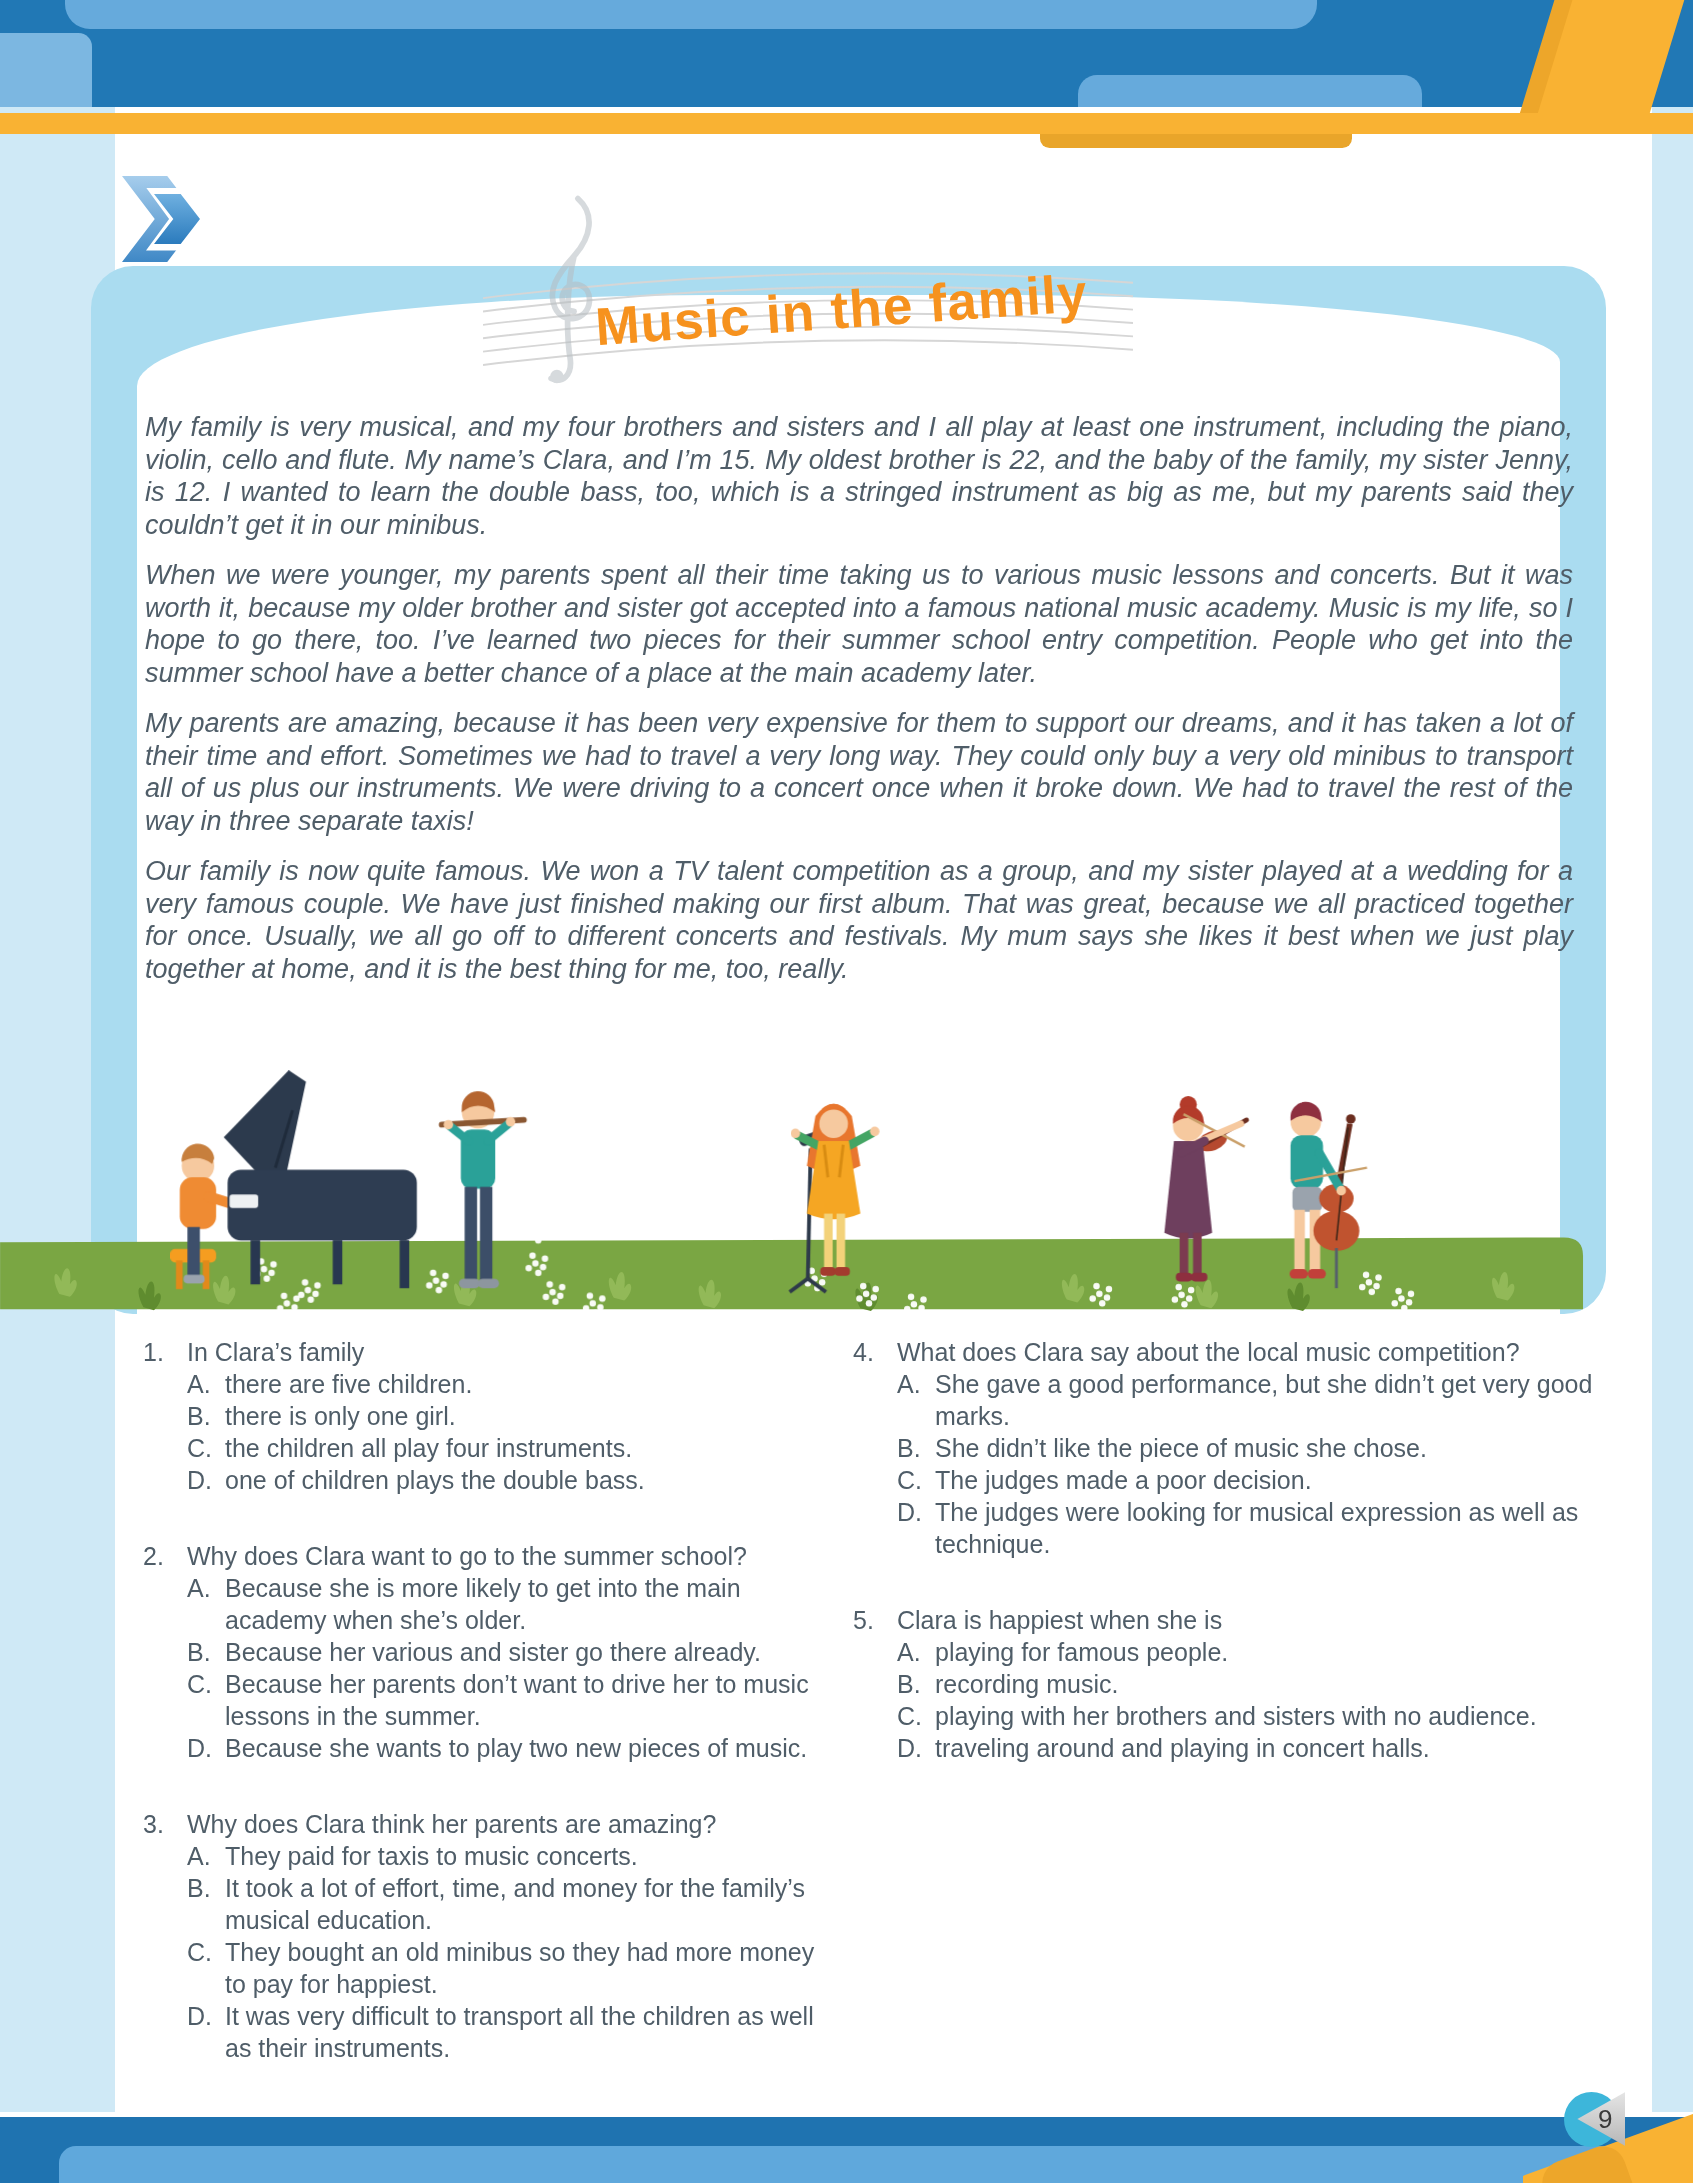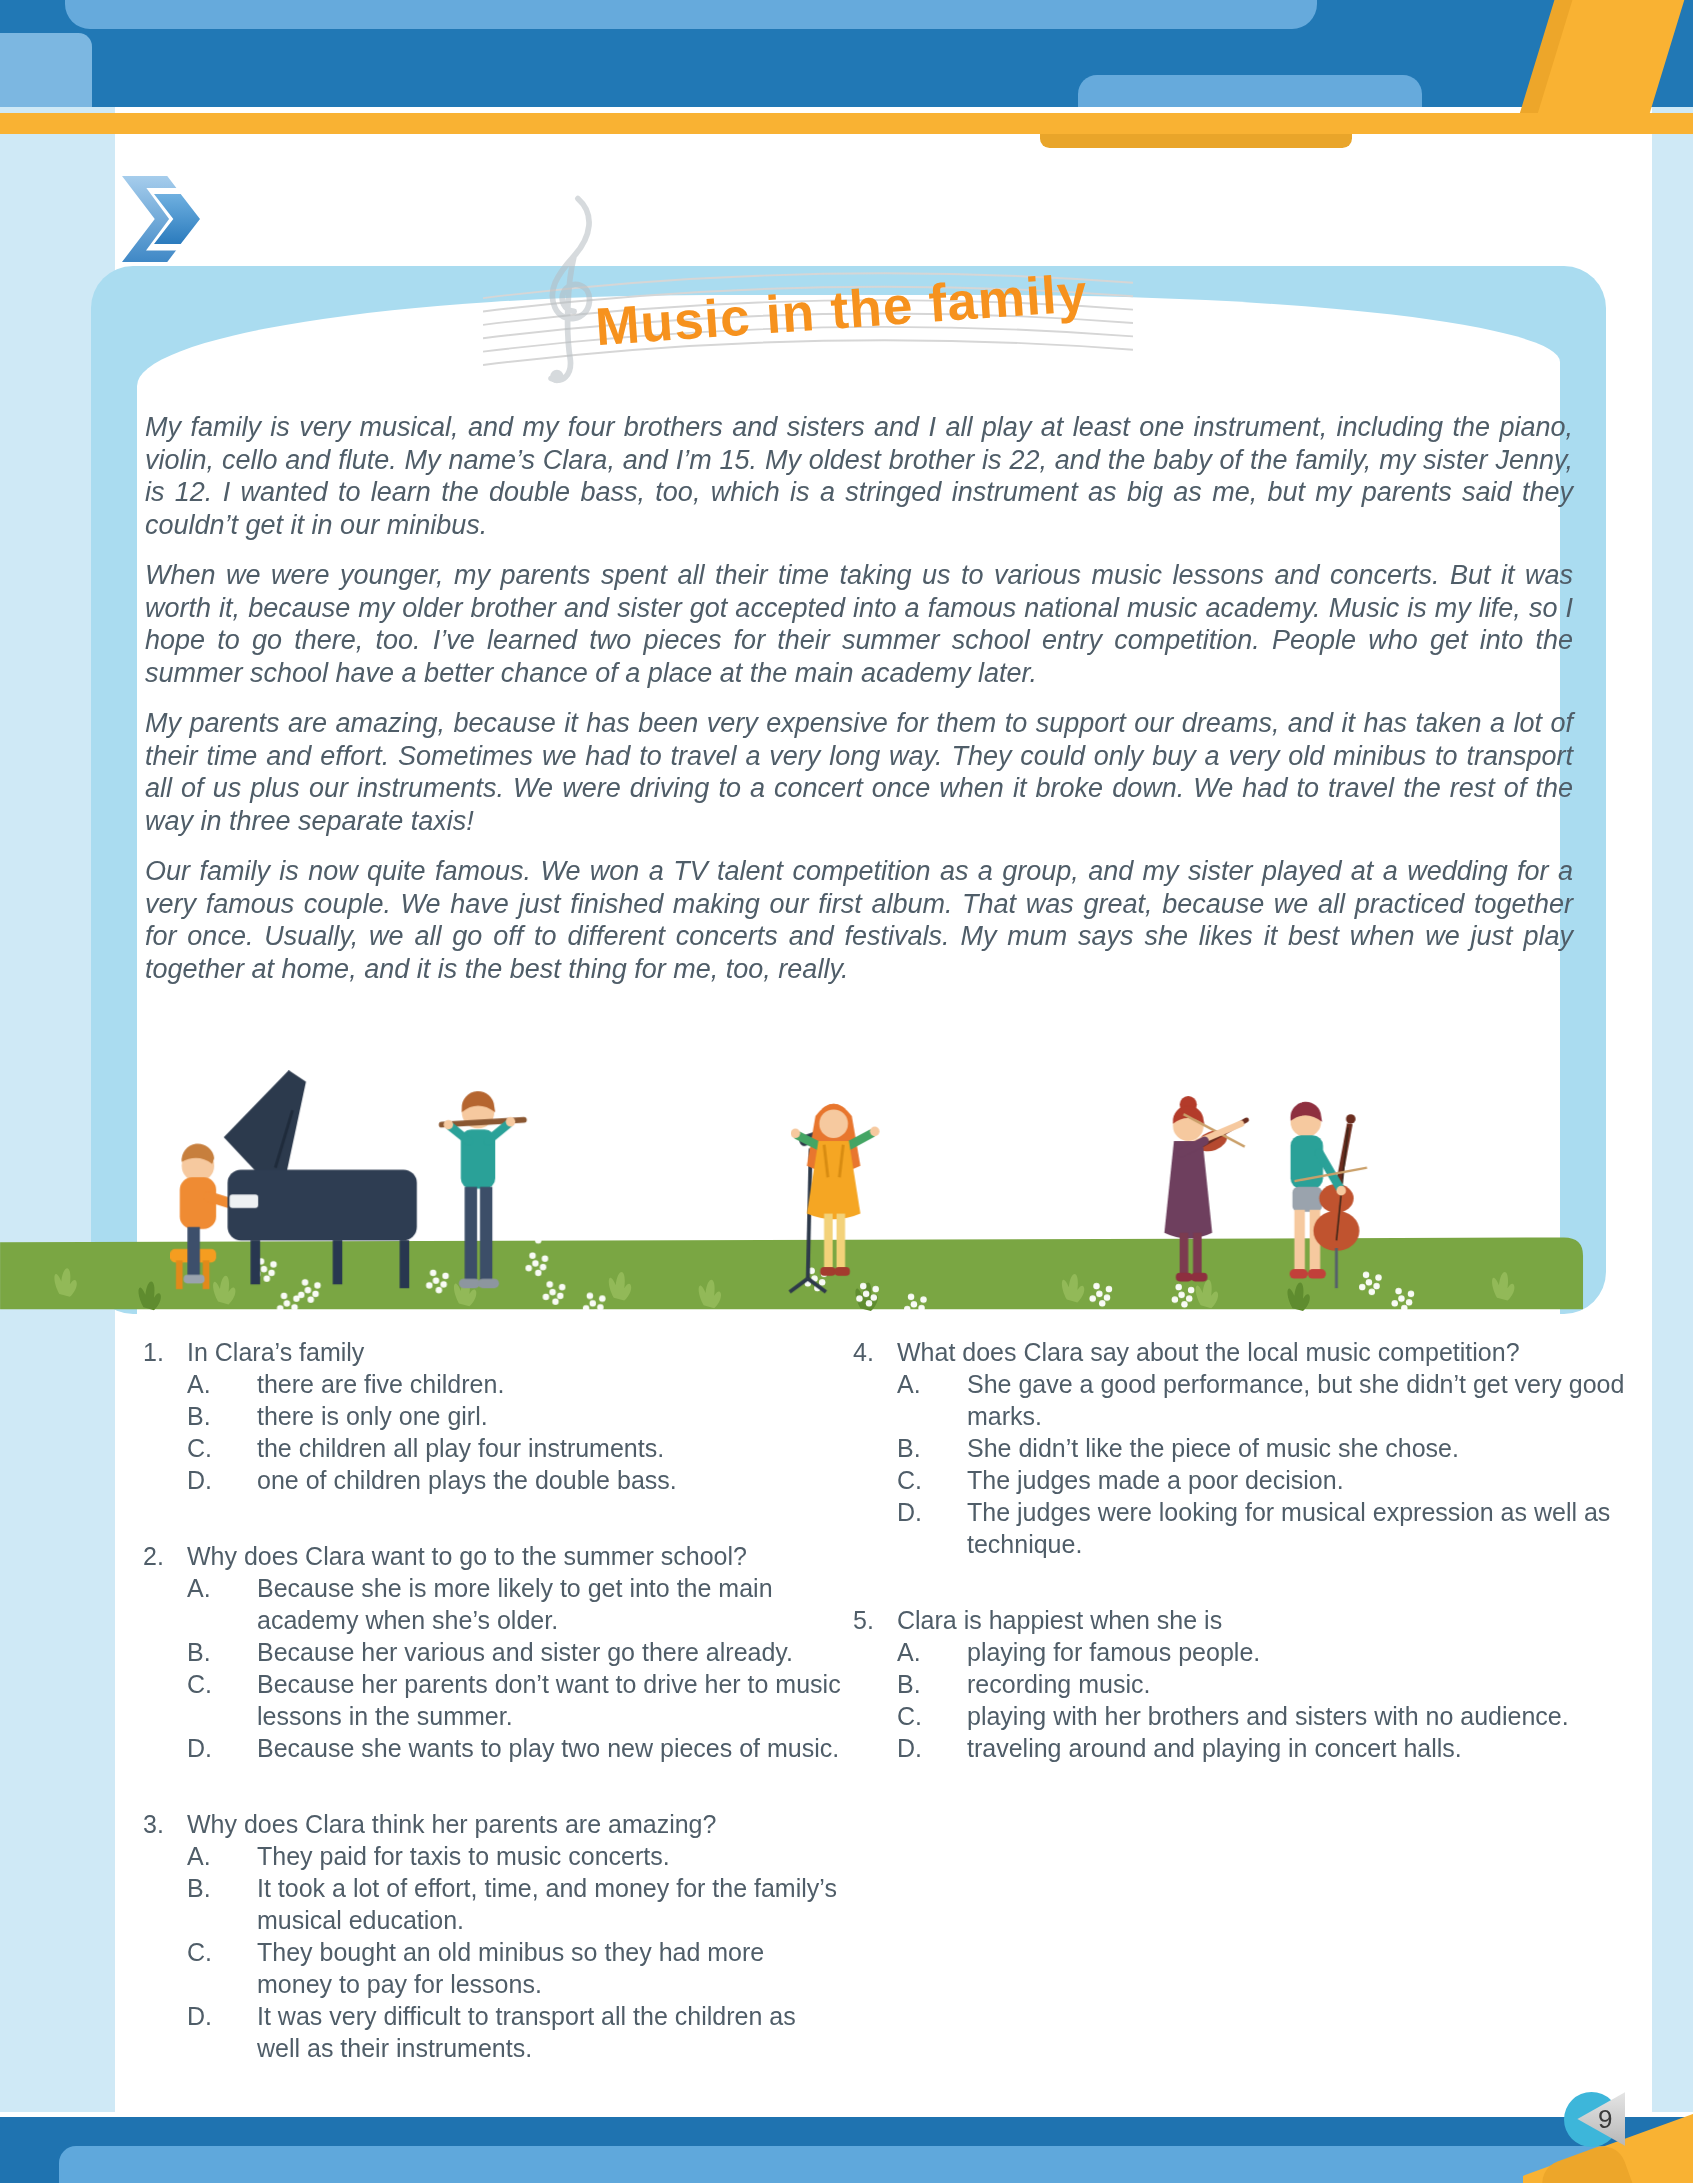--- a/index.html
+++ b/index.html
@@ -47,21 +47,21 @@
   
   .qcol{position:absolute;top:1336px;font-size:25px;line-height:32px;color:#4f5d68;}
   .qcol-left{left:143px;width:698px;}
   .qcol-right{left:853px;width:776px;}
   .question{margin-bottom:44px;}
   .q-head{display:flex;}
   .q-num{width:44px;flex:none;}
   .q-text{flex:1;}
   .option{display:flex;margin-left:44px;}
   .opt-label{width:38px;flex:none;}
-  .opt-text{flex:1;margin-left:32px;}
+  .opt-text{flex:1;}
 
   
   .ftr-band{position:absolute;left:0;top:2117px;width:1694px;height:66px;background:#1f73b0;overflow:hidden;}
   .ftr-light{position:absolute;left:59px;top:29px;width:1568px;height:57px;border-radius:17px;background:#5fa8dc;}
   .ftr-yellow-wrap{position:absolute;left:1523px;top:2114px;width:171px;height:69px;overflow:hidden;}
   .ftr-yellow{position:absolute;left:-5.7px;top:23px;width:249px;height:134px;background:#f9b233;border-radius:25px;transform:rotate(-20deg);}
   .ftr-yellow-dark{position:absolute;left:25px;top:38px;width:86px;height:86px;background:#eda62a;border-radius:23px;transform:rotate(-20deg);}
   .pgbadge{position:absolute;left:1564px;top:2090px;width:61px;height:59px;}
   .pgbadge .circ{position:absolute;left:0;top:1.9px;width:55px;height:55px;border-radius:50%;background:#3db6da;}
   .pgbadge .arrow{position:absolute;left:13.4px;top:1.9px;width:48px;height:54px;
@@ -320,21 +320,21 @@
       <div class="option">
           <span class="opt-label">A.</span>
           <span class="opt-text">They paid for taxis to music concerts.</span>
         </div>
       <div class="option">
           <span class="opt-label">B.</span>
           <span class="opt-text">It took a lot of effort, time, and money for the family’s musical education.</span>
         </div>
       <div class="option">
           <span class="opt-label">C.</span>
-          <span class="opt-text">They bought an old minibus so they had more money to pay for lessons.</span>
+          <span class="opt-text">They bought an old minibus so they had more money to pay for happiest.</span>
         </div>
       <div class="option">
           <span class="opt-label">D.</span>
           <span class="opt-text">It was very difficult to transport all the children as well as their instruments.</span>
         </div>
     </div>
   </div>
 
   <div class="qcol qcol-right">
     <div class="question">

